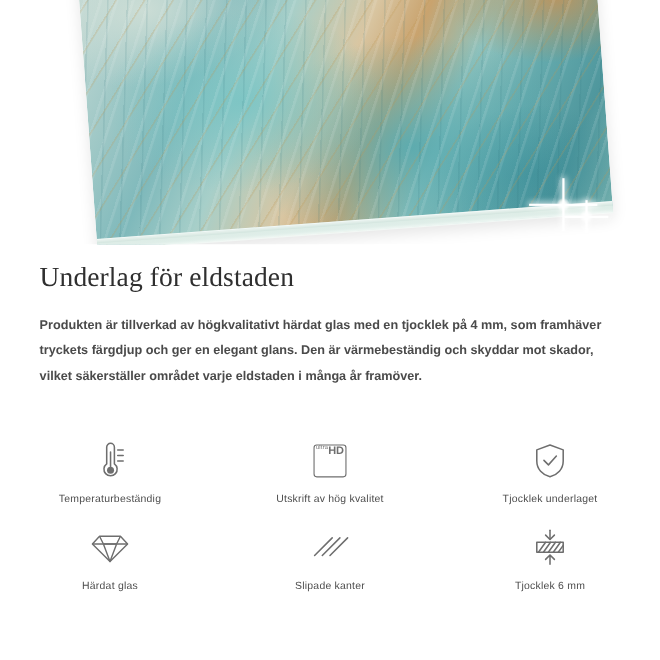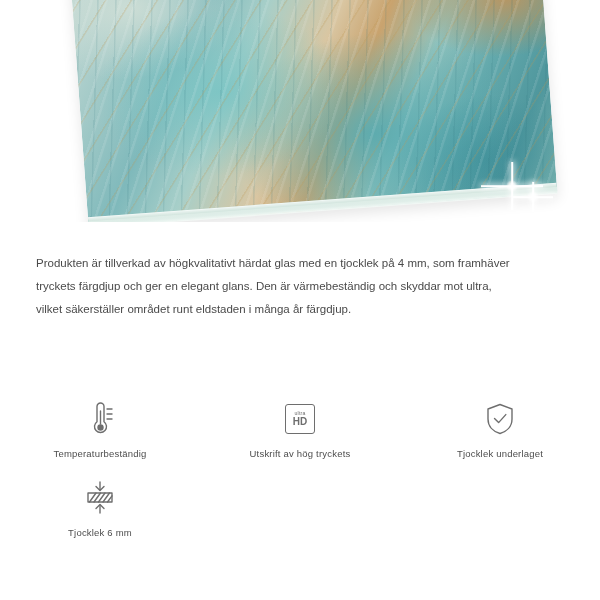--- a/index.html
+++ b/index.html
@@ -163,20 +163,21 @@
   }
   .headline .line {
     display: block;
   }
   .body-copy {
     margin: 0;
     padding: 16px 48px 0 36px;
     font-size: 11.5px;
     line-height: 23px;
     color: #4a4a4a;
+    font-weight: bold;
   }
   .body-copy .line {
     display: block;
   }
 
   
   .features {
     position: absolute;
     left: 0;
     top: 396px;
@@ -205,22 +206,22 @@
     color: #4d4d4d;
     text-align: left;
     letter-spacing: 0.2px;
   }
   .ultrahd-box {
     width: 28px;
     height: 28px;
     border: 1.3px solid #6e6e6e;
     border-radius: 3px;
     display: flex;
-    flex-direction: column;
-    align-items: center;
+    flex-direction: row;
+    align-items: flex-start;
     justify-content: center;
     line-height: 1;
   }
   .ultrahd-box .u-small {
     font-size: 5.2px;
     letter-spacing: 0.2px;
     color: #6e6e6e;
   }
   .ultrahd-box .u-big {
     font-size: 10px;
@@ -245,25 +246,26 @@
           <span class="sparkle-core"></span>
         </div>
       <div class="sparkle s2">
           <span class="sparkle-core"></span>
         </div>
     </div>
   </div>
 
   <div class="content">
     <h1 class="headline">
+      <span class="line">Underlag för eldstaden</span>
     </h1>
     <p class="body-copy">
       <span class="line">Produkten är tillverkad av högkvalitativt härdat glas med en tjocklek på 4 mm, som framhäver</span>
-      <span class="line">tryckets färgdjup och ger en elegant glans. Den är värmebeständig och skyddar mot ultra,</span>
-      <span class="line">vilket säkerställer området runt eldstaden i många år färgdjup.</span>
+      <span class="line">tryckets färgdjup och ger en elegant glans. Den är värmebeständig och skyddar mot skador,</span>
+      <span class="line">vilket säkerställer området varje eldstaden i många år framöver.</span>
     </p>
   </div>
 
   <div class="features">
 
     <div class="feature">
       <div class="feature-icon">
         <svg width="34" height="38" viewBox="0 0 34 38" fill="none" stroke="#6e6e6e" stroke-width="1.4" stroke-linecap="round">
           <path d="M14 6.5a3.5 3.5 0 0 1 7 0v15.2a6 6 0 1 1-7 0z"></path>
           <line x1="17.5" y1="11" x2="17.5" y2="24"></line>
@@ -276,34 +278,55 @@
       <div class="feature-label">Temperaturbeständig</div>
     </div>
 
     <div class="feature">
       <div class="feature-icon">
         <div class="ultrahd-box">
           <span class="u-small">ultra</span>
           <span class="u-big">HD</span>
         </div>
       </div>
-      <div class="feature-label">Utskrift av hög tryckets</div>
+      <div class="feature-label">Utskrift av hög kvalitet</div>
     </div>
 
     <div class="feature">
       <div class="feature-icon">
         <svg width="32" height="36" viewBox="0 0 32 36" fill="none" stroke="#6e6e6e" stroke-width="1.4" stroke-linecap="round" stroke-linejoin="round">
           <path d="M16 3.5 28 8v10c0 7.5-5.2 12.6-12 14.5C9.2 30.6 4 25.5 4 18V8z"></path>
           <polyline points="10.5,17.5 14.6,21.6 21.8,13.6"></polyline>
         </svg>
       </div>
       <div class="feature-label">Tjocklek underlaget</div>
     </div>
 
-
+    <div class="feature">
+      <div class="feature-icon">
+        <svg width="36" height="32" viewBox="0 0 36 32" fill="none" stroke="#6e6e6e" stroke-width="1.3" stroke-linejoin="round">
+          <path d="M8.5 5.5h19L34 12.5 18 28.5 2 12.5z"></path>
+          <path d="M2 12.5h32"></path>
+          <path d="M8.5 5.5 12 12.5 18 28.5 24 12.5 27.5 5.5"></path>
+          <path d="M12 12.5h12"></path>
+        </svg>
+      </div>
+      <div class="feature-label">Härdat glas</div>
+    </div>
+
+    <div class="feature">
+      <div class="feature-icon">
+        <svg width="36" height="30" viewBox="0 0 36 30" fill="none" stroke="#6e6e6e" stroke-width="1.4" stroke-linecap="round">
+          <line x1="4" y1="22" x2="20" y2="6"></line>
+          <line x1="11" y1="22" x2="27" y2="6"></line>
+          <line x1="18" y1="22" x2="34" y2="6"></line>
+        </svg>
+      </div>
+      <div class="feature-label">Slipade kanter</div>
+    </div>
 
     <div class="feature">
       <div class="feature-icon">
         <svg width="34" height="38" viewBox="0 0 34 38" fill="none" stroke="#6e6e6e" stroke-width="1.4" stroke-linecap="round" stroke-linejoin="round">
           <line x1="17" y1="3" x2="17" y2="11"></line>
           <polyline points="13,7.5 17,11.5 21,7.5"></polyline>
           <rect x="5" y="14" width="24" height="9"></rect>
           <line x1="6.5" y1="23" x2="13" y2="14"></line>
           <line x1="11" y1="23" x2="17.5" y2="14"></line>
           <line x1="15.5" y1="23" x2="22" y2="14"></line>

